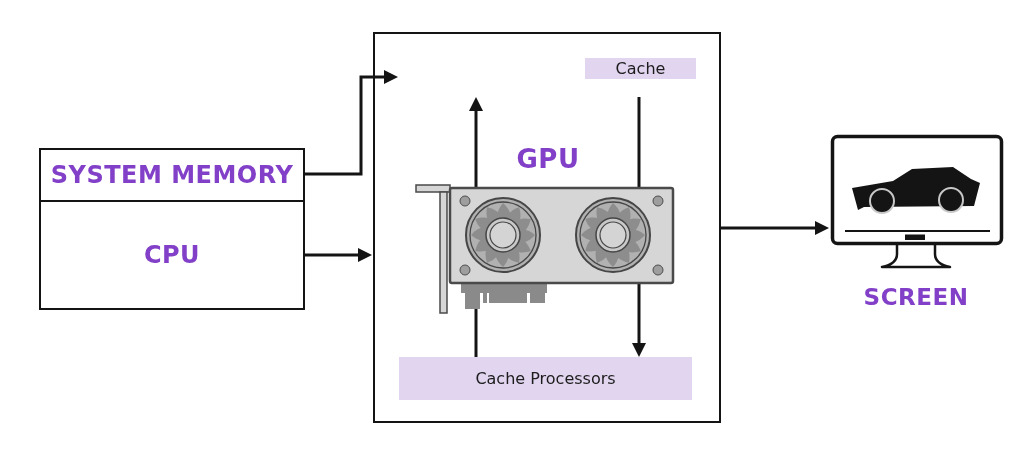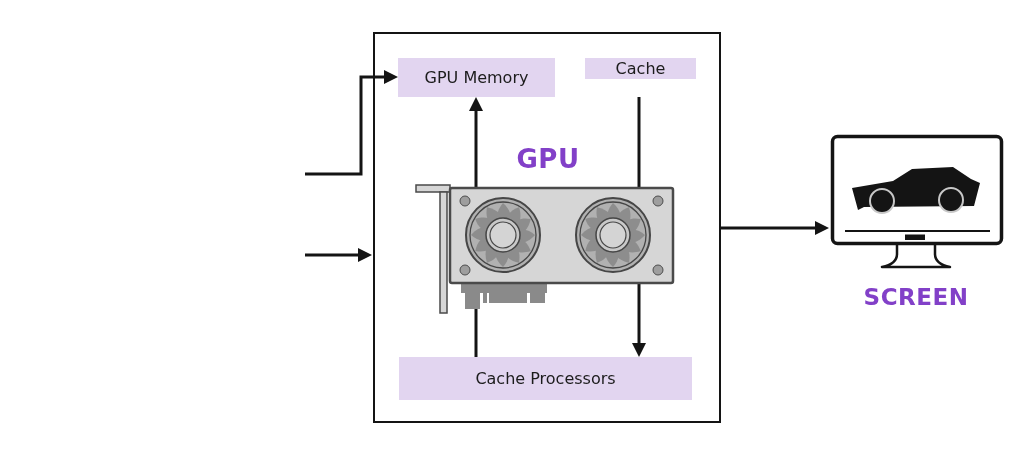--- a/index.html
+++ b/index.html
@@ -26,25 +26,30 @@
   .flow polyline,.flow line{fill:none;stroke:var(--line,#141414);stroke-width:3;}
   .flow polygon{fill:var(--line,#141414);}
   .monitor{position:absolute;left:828px;top:132px;}
   .screen-label{position:absolute;left:841px;top:284px;width:150px;text-align:center;font-size:23px;}
 </style>
 </head>
 <body>
 
 <div class="canvas" style="--accent: #8240c8; --chip_bg: #e2d5f0; --line: #141414;">
 
+  <div class="box cpu-box">
+    <div class="sysmem-row">
+      <span class="big-label">SYSTEM MEMORY</span>
+    </div>
+    <div class="cpu-row">
+      <span class="big-label">CPU</span>
+    </div>
+  </div>
 
   <div class="box gpu-box">
-    <div class="chip chip-gpu-memory">
-      <span>GPU Memory</span>
-    </div>
     <div class="chip chip-cache">
       <span>Cache</span>
     </div>
     <div class="gpu-title big-label">GPU</div>
 
     <svg class="card" width="266" height="136" viewBox="0 0 266 136">
       <defs>
         <g id="fan">
           <circle r="37" fill="#b1b1b1" stroke="#464646" stroke-width="2"></circle>
           <circle r="33" fill="none" stroke="#464646" stroke-width="1.3"></circle>

